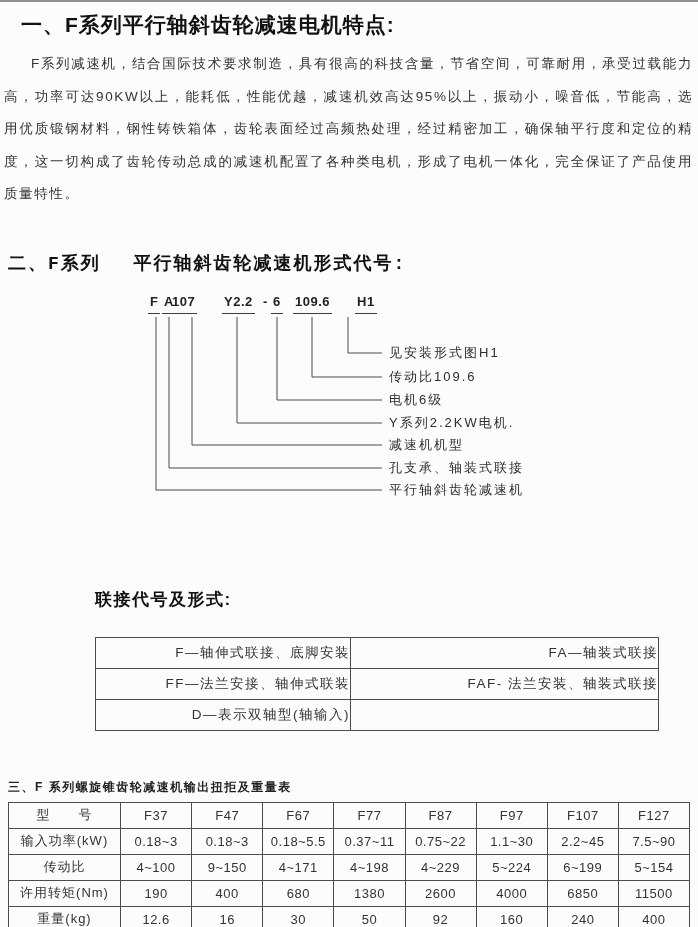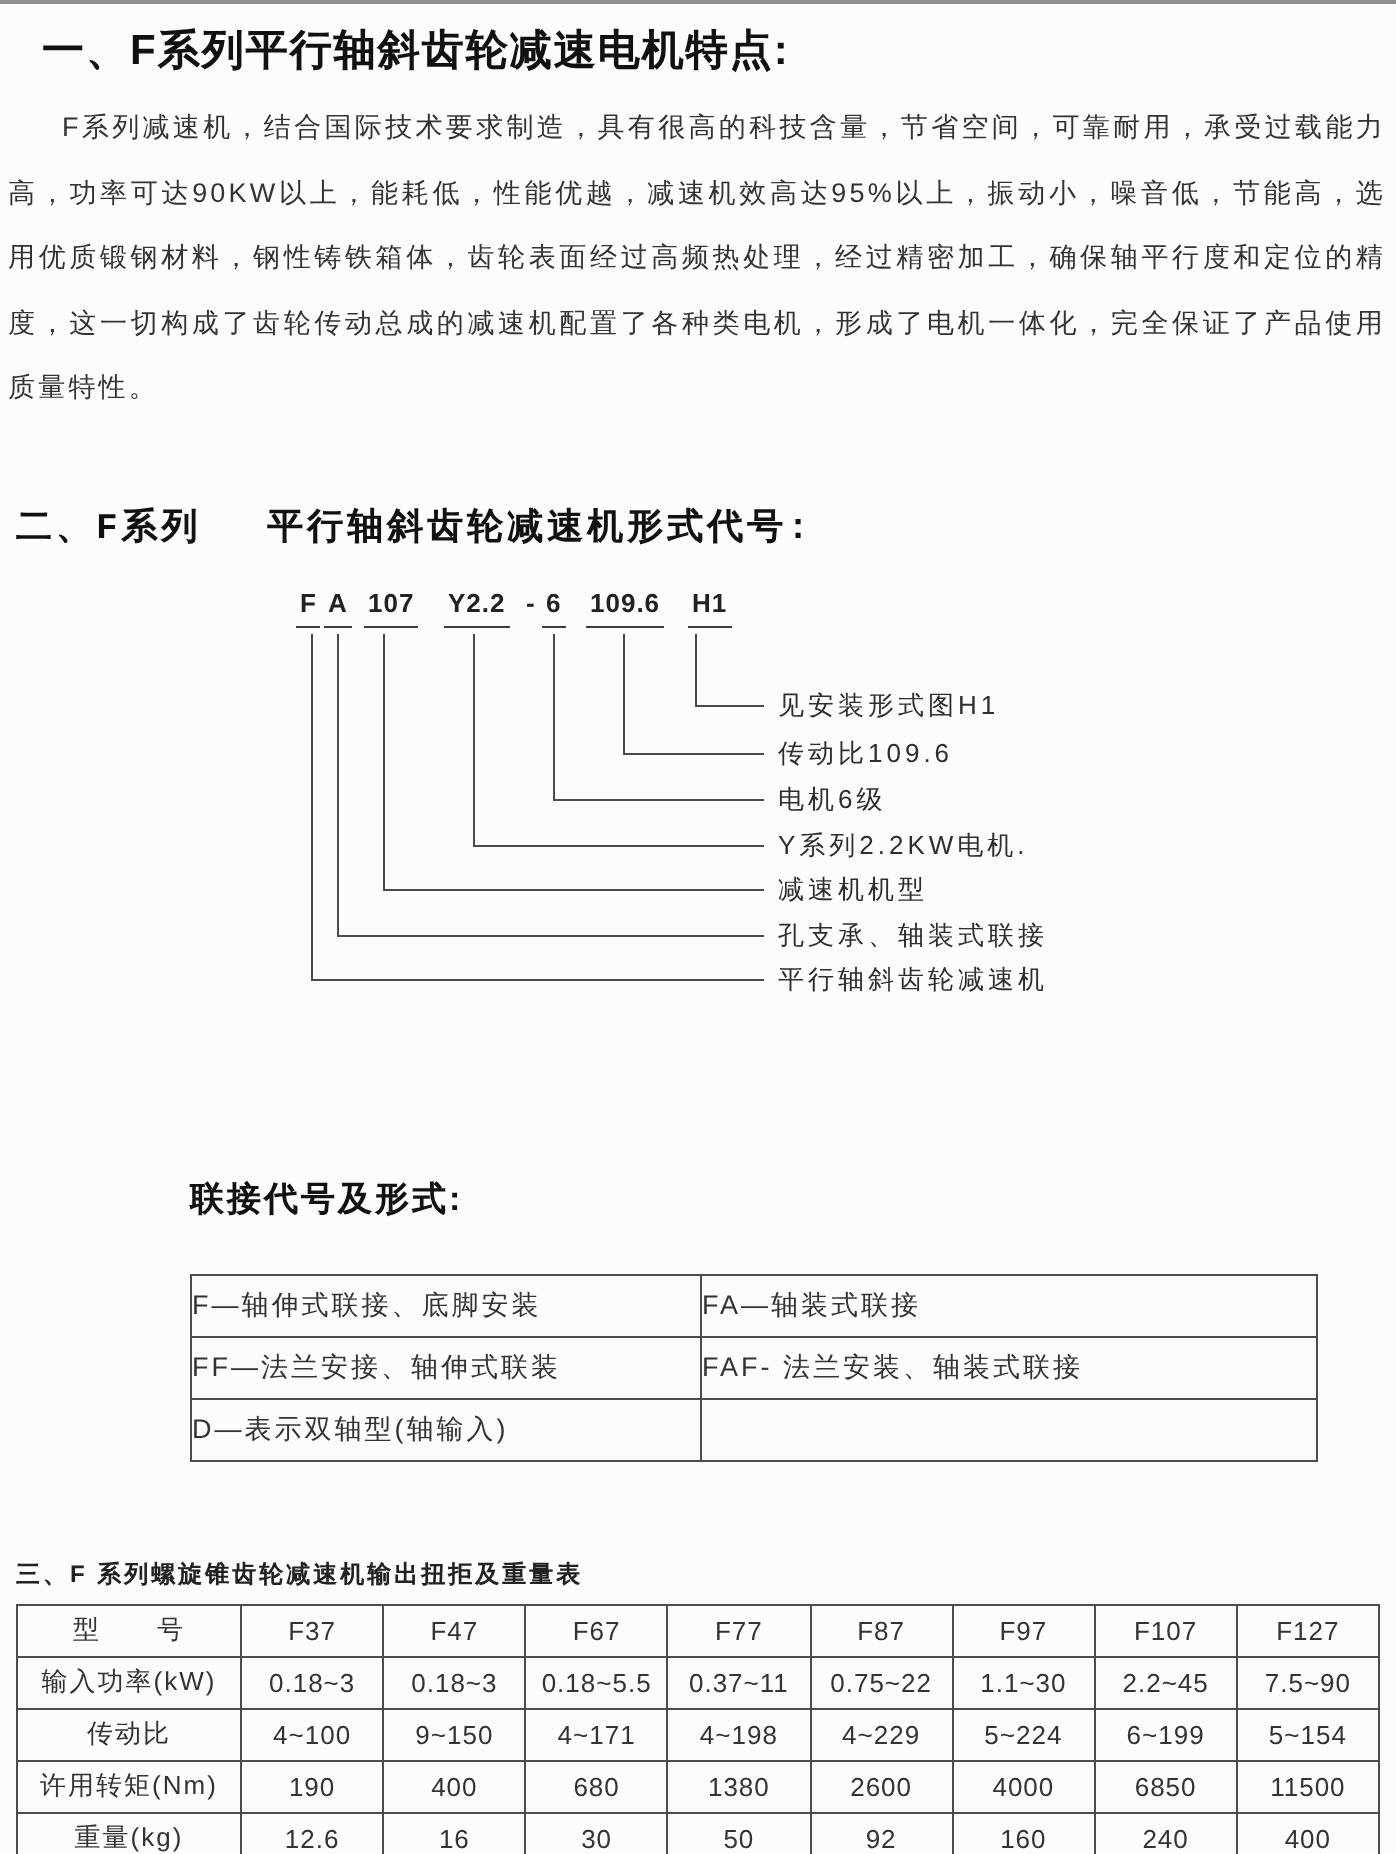--- a/index.html
+++ b/index.html
@@ -65,21 +65,21 @@
   }
   table { border-collapse: collapse; }
   .conn-table {
     margin: 26px 0 0 95px;
     width: 563px;
     table-layout: fixed;
   }
   .conn-table td {
     border: 1px solid #4c4c4c;
     height: 31px;
-    text-align: left; vertical-align: middle;
+    text-align: right; vertical-align: middle;
     font-size: 13.5px; color: #333;
     letter-spacing: 1.5px;
   }
   .conn-table td.c1 { width: 255px; }
   .conn-table td.c2 { width: 308px; }
   .s3-title {
     margin: 48px 0 0 8px;
     font-size: 12px; font-weight: 700; color: #222;
     letter-spacing: 1.5px;
   }
@@ -113,26 +113,26 @@
     <path d="M348 26 V62  H382" fill="none" stroke="#4a4a4a" stroke-width="1"></path>
     <path d="M312 26 V86  H382" fill="none" stroke="#4a4a4a" stroke-width="1"></path>
     <path d="M277 26 V109 H382" fill="none" stroke="#4a4a4a" stroke-width="1"></path>
     <path d="M237 26 V132 H382" fill="none" stroke="#4a4a4a" stroke-width="1"></path>
     <path d="M192 26 V154 H382" fill="none" stroke="#4a4a4a" stroke-width="1"></path>
     <path d="M169 26 V177 H382" fill="none" stroke="#4a4a4a" stroke-width="1"></path>
     <path d="M156 26 V199 H382" fill="none" stroke="#4a4a4a" stroke-width="1"></path>
   </svg>
   <span class="seg" style="left:148px">F</span>
   <span class="seg" style="left:162px">A</span>
-  <span class="seg" style="left:182px">107</span>
+  <span class="seg" style="left:170px">107</span>
   <span class="seg" style="left:222px">Y2.2</span>
   <span class="seg no-underline" style="left:261px">-</span>
   <span class="seg" style="left:271px">6</span>
   <span class="seg" style="left:293px">109.6</span>
-  <span class="seg" style="left:344px">H1</span>
+  <span class="seg" style="left:355px">H1</span>
 
   <div class="dlabel" style="top:54px">见安装形式图H1</div>
   <div class="dlabel" style="top:78px">传动比109.6</div>
   <div class="dlabel" style="top:101px">电机6级</div>
   <div class="dlabel" style="top:124px">Y系列2.2KW电机.</div>
   <div class="dlabel" style="top:146px">减速机机型</div>
   <div class="dlabel" style="top:169px">孔支承、轴装式联接</div>
   <div class="dlabel" style="top:191px">平行轴斜齿轮减速机</div>
 </div>
 

